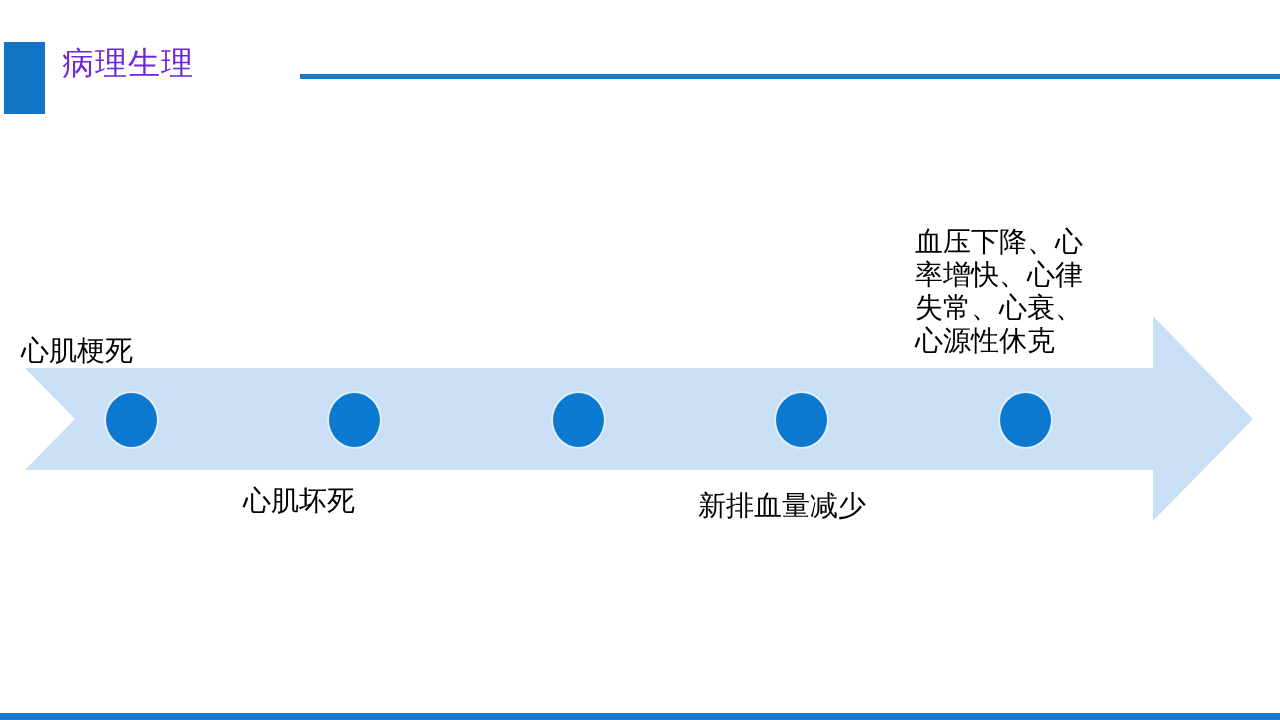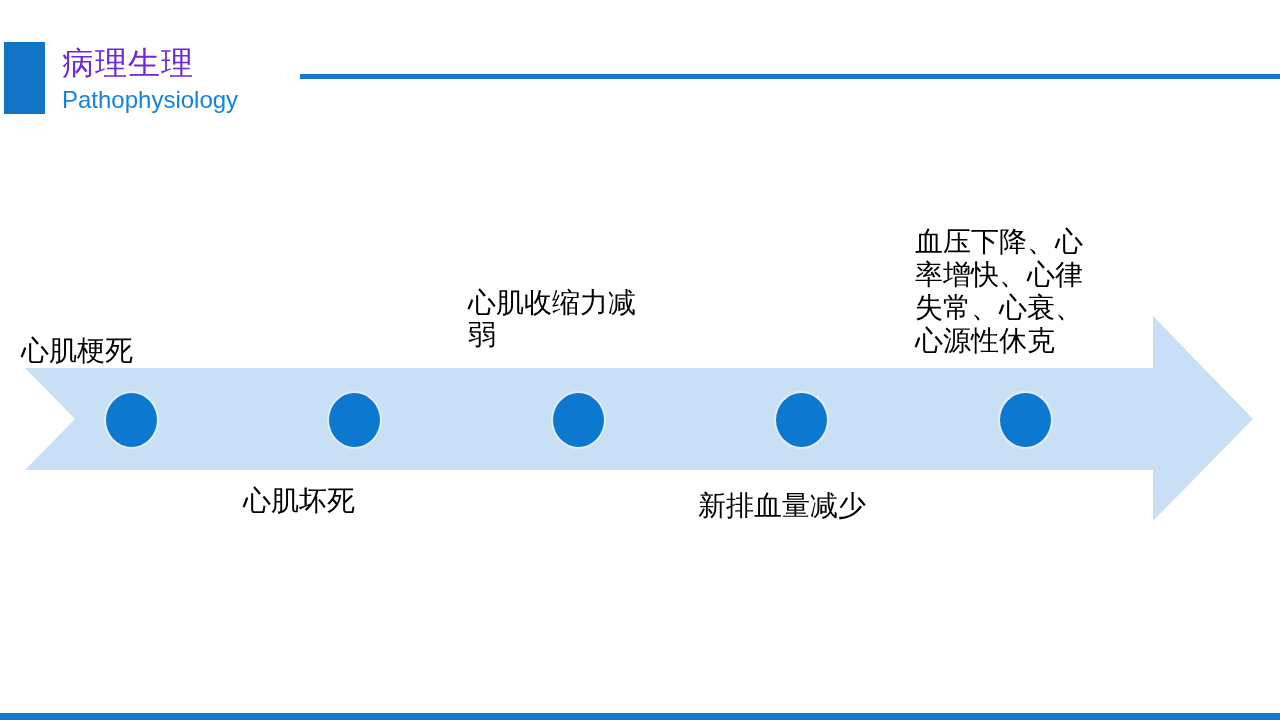--- a/index.html
+++ b/index.html
@@ -106,37 +106,34 @@
     background: #1779C8;
   }
 </style>
 </head>
 <body>
 
 <div class="slide">
 
   <div class="accent-square"></div>
   <div class="title-zh">病理生理</div>
-  <div class="title-en">Pathophysiology</div>
   <div class="header-rule"></div>
 
   <svg class="arrow-svg" viewBox="0 0 1280 720" aria-hidden="true">
     <polygon points="25,368 1153,368 1153,316 1253,419 1153,521 1153,470 25,470 75,419" fill="#C9DFF5"></polygon>
   </svg>
 
   <div class="dot d1"></div>
   <div class="dot d2"></div>
   <div class="dot d3"></div>
   <div class="dot d4"></div>
   <div class="dot d5"></div>
 
   <div class="tl-label l1">心肌梗死</div>
   <div class="tl-label l2">心肌坏死</div>
-  <div class="tl-label l3">心肌收缩力减
-弱</div>
   <div class="tl-label l4">新排血量减少</div>
   <div class="tl-label l5">血压下降、心
 率增快、心律
 失常、心衰、
 心源性休克</div>
 
   <div class="bottom-bar"></div>
 
 </div>
 

